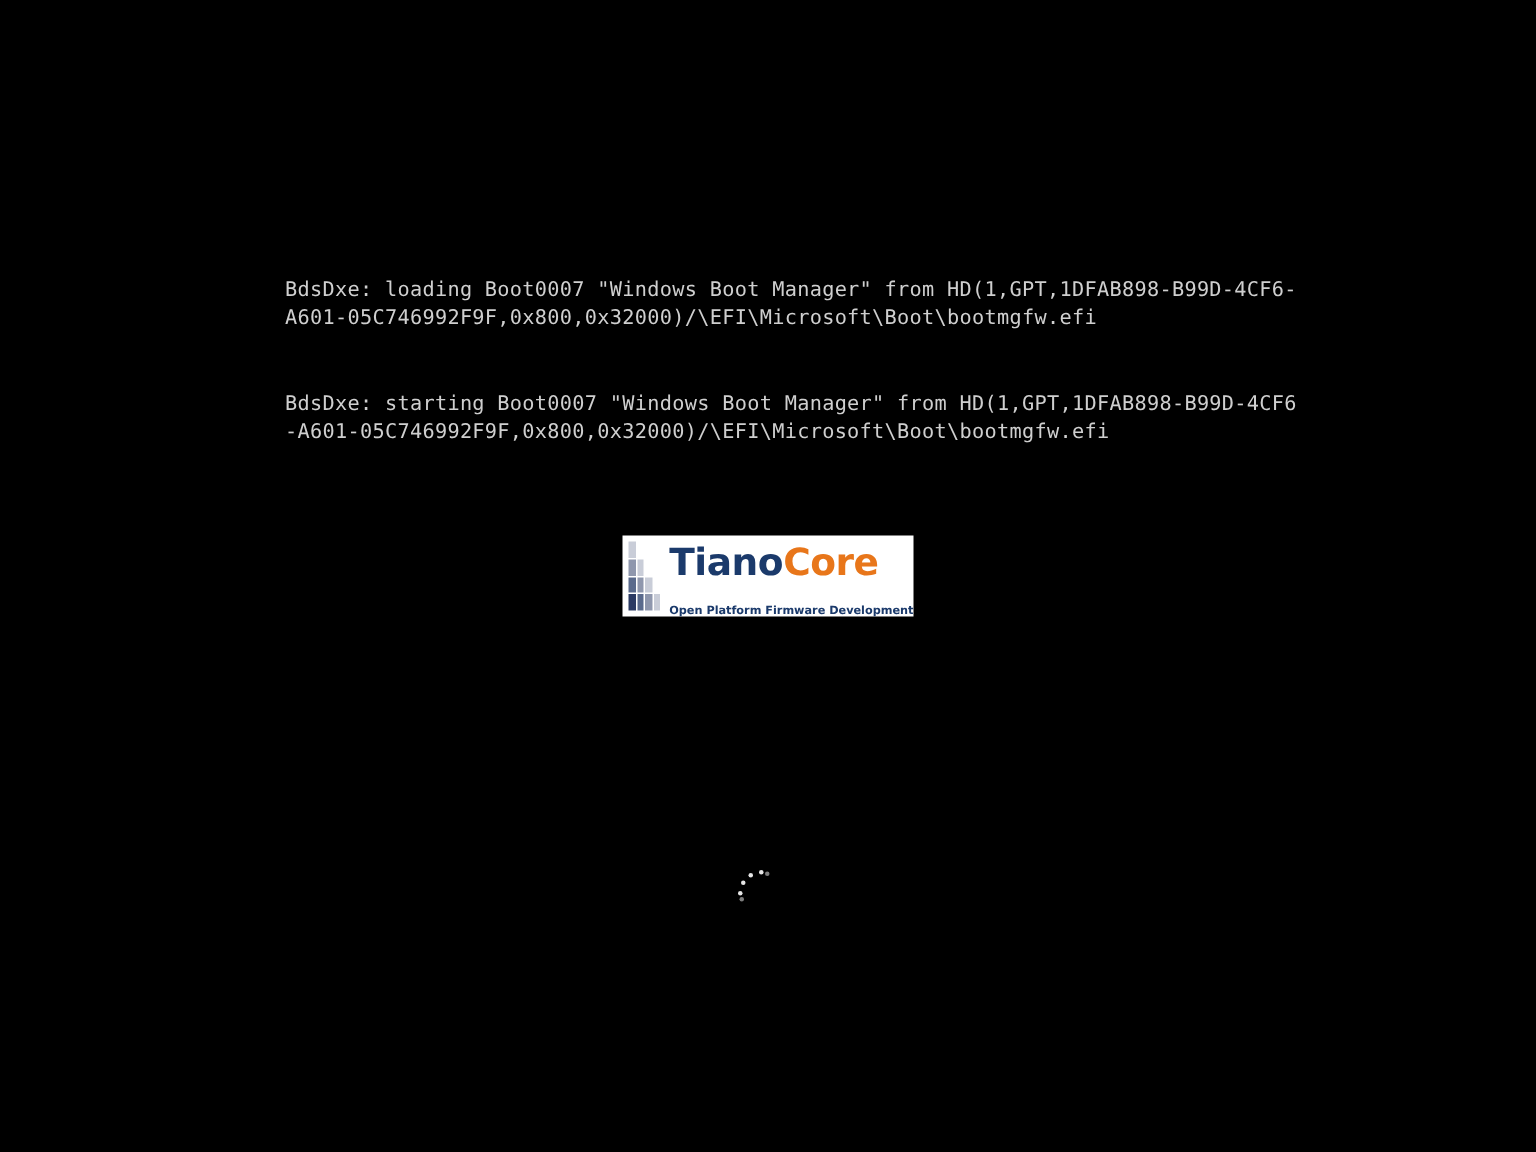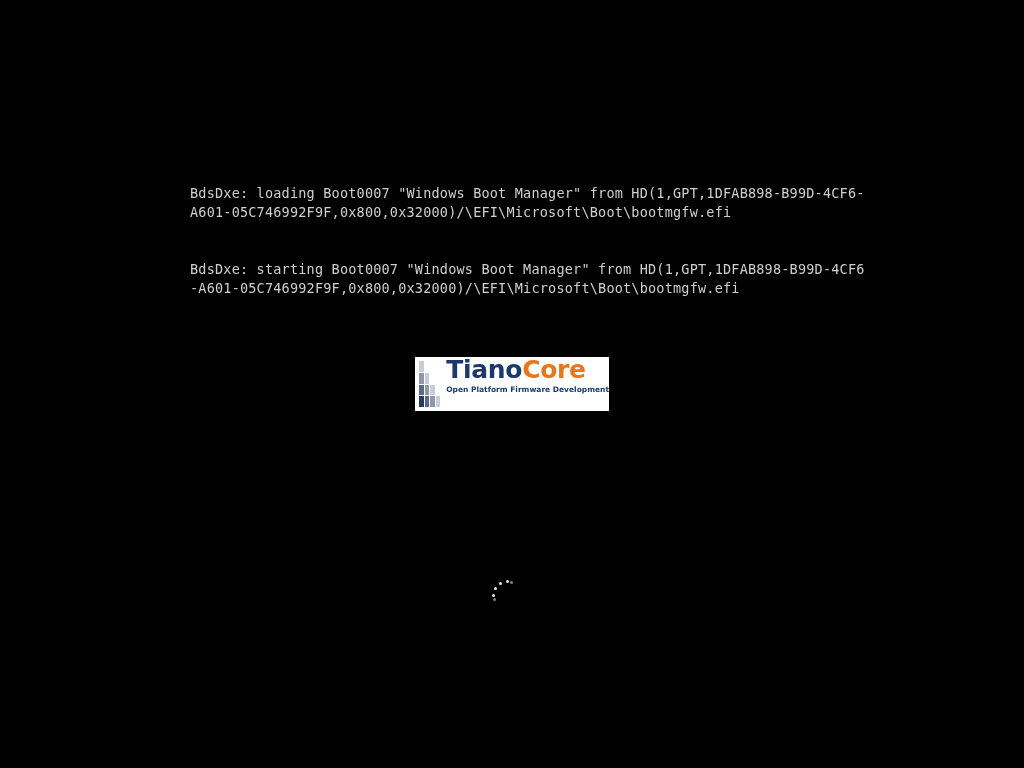--- a/index.html
+++ b/index.html
@@ -37,21 +37,21 @@
 
   
   #logo {
     position: absolute;
     left: 415px;
     top: 357px;
     width: 194px;
     height: 54px;
     background: #ffffff;
     display: flex;
-    align-items: flex-start;
+    align-items: flex-end;
     box-sizing: border-box;
   }
   #logo-mark {
     width: 48px;
     height: 100%;
     display: grid;
     grid-template-columns: repeat(4, 1fr);
     grid-template-rows: repeat(4, 1fr);
     padding: 4px 2px 4px 4px;
     box-sizing: border-box;
@@ -76,21 +76,21 @@
     letter-spacing: -0.3px;
     white-space: nowrap;
   }
   #logo-wordmark .tiano { color: #1b3a6b; }
   #logo-wordmark .core  { color: #e8761a; }
   #logo-tagline {
     font-family: "DejaVu Sans", "Liberation Sans", sans-serif;
     font-size: 7.5px;
     font-weight: bold;
     color: #1b3a6b;
-    margin-top: 2px;
+    margin-top: 14px;
     white-space: nowrap;
   }
 
   
   #spinner {
     position: absolute;
     left: 490px;
     top: 578px;
     width: 34px;
     height: 34px;

